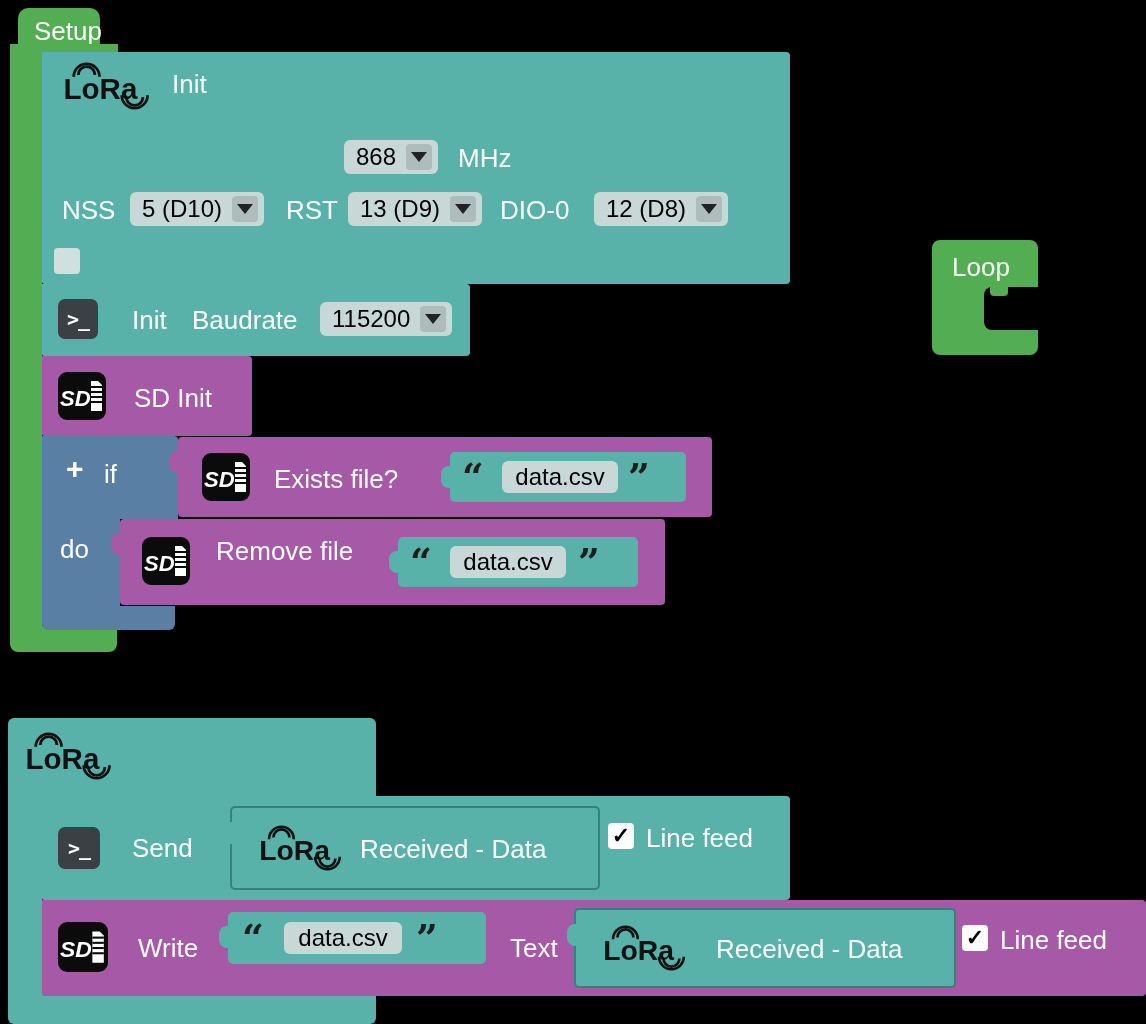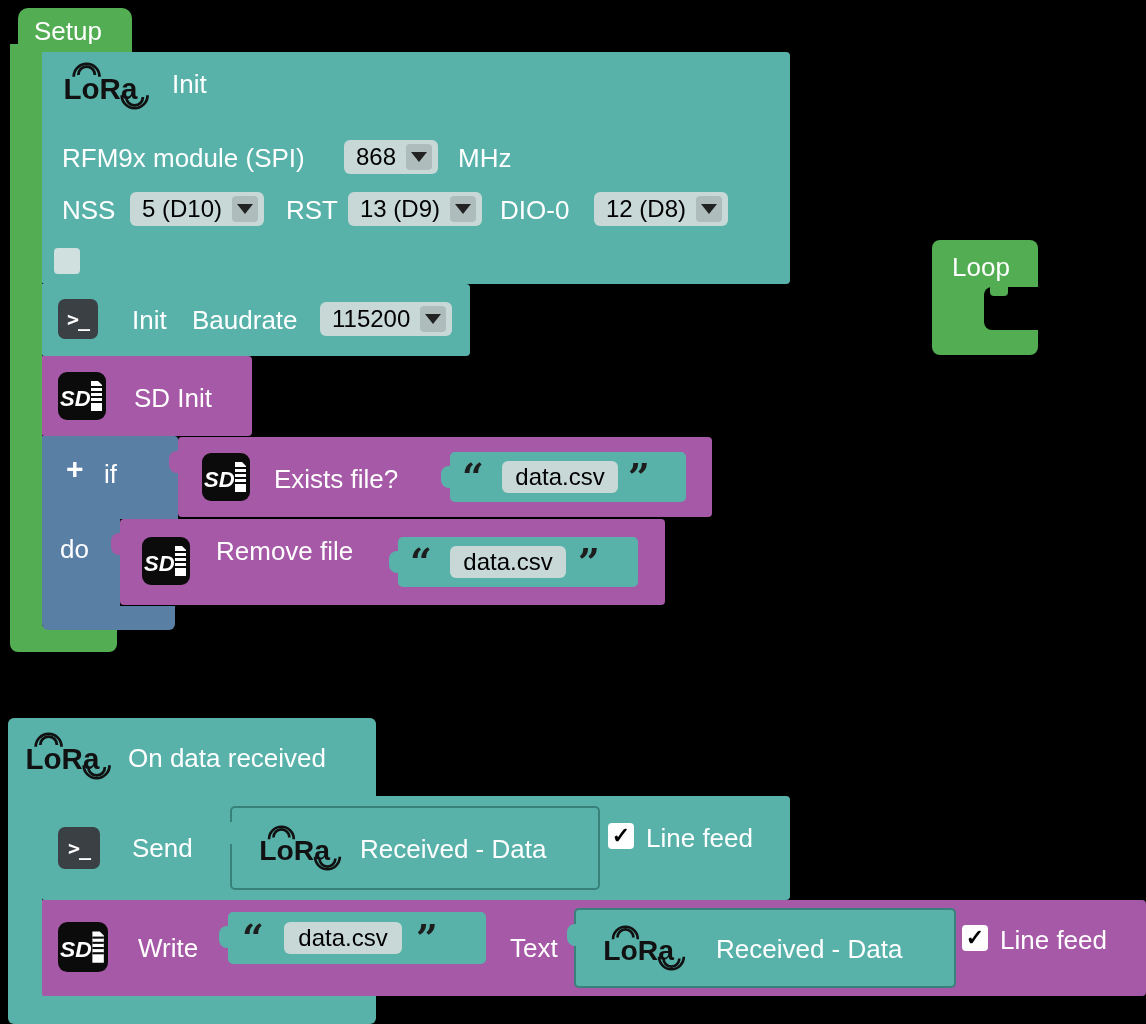--- a/index.html
+++ b/index.html
@@ -52,41 +52,40 @@
     display:flex; align-items:center; justify-content:center; letter-spacing:-1px;
   }
   svg { display:block; }
 </style>
 </head>
 <body>
 
 <div id="workspace">
 
   <div class="abs" style="left:10px;top:8px;width:790px;height:644px">
-    <div class="abs green" style="left:8px;top:0;width:114px;height:46px;border-radius:10px 10px 0 0">
+    <div class="abs green" style="left:8px;top:0;width:82px;height:46px;border-radius:10px 10px 0 0">
       <span class="lbl" style="left:16px;top:7px">Setup</span>
     </div>
     <div class="abs green" style="left:0;top:36px;width:108px;height:20px"></div>
     <div class="abs green" style="left:0;top:36px;width:32px;height:592px"></div>
     <div class="abs green" style="left:0;top:618px;width:107px;height:26px;border-radius:0 0 8px 8px"></div>
   </div>
 
   <div class="abs teal" style="left:42px;top:52px;width:748px;height:232px;border-radius:0 4px 4px 2px">
     <span class="abs" style="left:16px;top:8px">
       <svg width="96" height="52" viewBox="0 0 104 52">
         <path d="M22 14 A 9 9 0 0 1 40 14" stroke="#111" stroke-width="3" fill="none"></path>
         <path d="M17 16 A 14 14 0 0 1 45 16" stroke="#111" stroke-width="3" fill="none"></path>
         <path d="M74 38 A 9 9 0 0 0 92 38" stroke="#111" stroke-width="3" fill="none"></path>
         <path d="M69 36 A 14 14 0 0 0 97 36" stroke="#111" stroke-width="3" fill="none"></path>
         <text x="6" y="40" font-size="32" font-weight="bold" fill="#111">LoRa</text>
       </svg>
     </span>
     <span class="lbl" style="left:130px;top:16px">Init</span>
 
-    <span class="lbl" style="left:20px;top:90px">RFM9x module (SPI)</span>
     <div class="dd" style="left:302px;top:88px">
       <span>868</span>
       <span class="arr">
           <i></i>
         </span>
     </div>
     <span class="lbl" style="left:416px;top:90px">MHz</span>
 
     <span class="lbl" style="left:20px;top:142px">NSS</span>
     <div class="dd" style="left:88px;top:140px">
@@ -202,21 +201,20 @@
     <div class="abs teal" style="left:0;top:276px;width:368px;height:30px;border-radius:0 0 6px 6px"></div>
     <span class="abs" style="left:12px;top:12px">
       <svg width="96" height="52" viewBox="0 0 104 52">
         <path d="M22 14 A 9 9 0 0 1 40 14" stroke="#111" stroke-width="3" fill="none"></path>
         <path d="M17 16 A 14 14 0 0 1 45 16" stroke="#111" stroke-width="3" fill="none"></path>
         <path d="M74 38 A 9 9 0 0 0 92 38" stroke="#111" stroke-width="3" fill="none"></path>
         <path d="M69 36 A 14 14 0 0 0 97 36" stroke="#111" stroke-width="3" fill="none"></path>
         <text x="6" y="40" font-size="32" font-weight="bold" fill="#111">LoRa</text>
       </svg>
     </span>
-    <span class="lbl" style="left:120px;top:24px">On data received</span>
   </div>
 
   <div class="abs teal" style="left:42px;top:796px;width:748px;height:104px;border-radius:0 4px 4px 2px">
     <div class="icon-terminal" style="left:16px;top:31px;width:42px;height:42px">&gt;_</div>
     <span class="lbl" style="left:90px;top:36px">Send</span>
     <div class="valblock ptab" style="left:188px;top:10px;width:370px;height:84px">
       <span class="abs" style="left:22px;top:15px">
         <svg width="92" height="50" viewBox="0 0 104 52">
           <path d="M22 14 A 9 9 0 0 1 40 14" stroke="#111" stroke-width="3" fill="none"></path>
           <path d="M17 16 A 14 14 0 0 1 45 16" stroke="#111" stroke-width="3" fill="none"></path>

